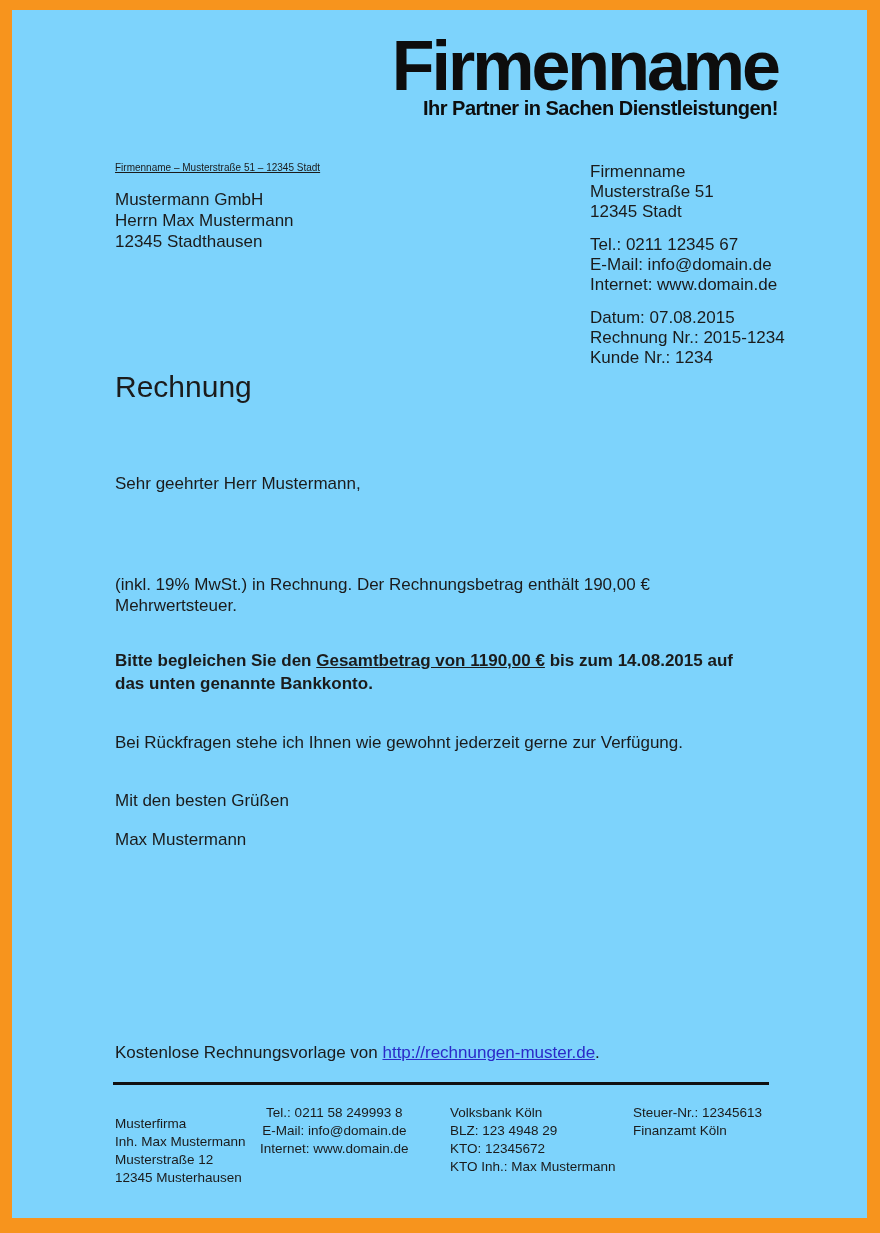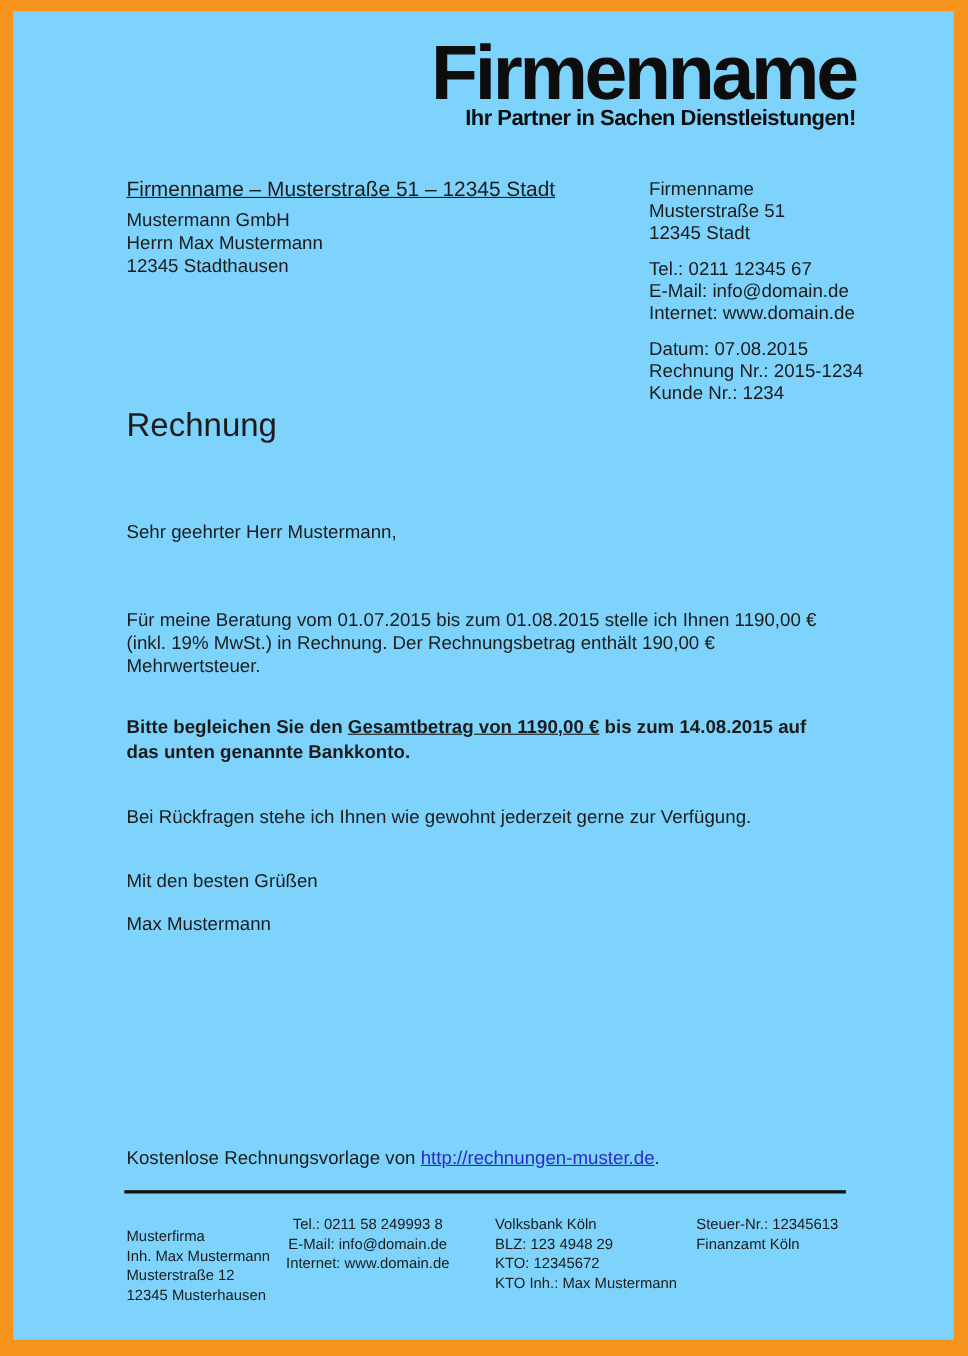--- a/index.html
+++ b/index.html
@@ -24,21 +24,21 @@
     font-size:70px;font-weight:bold;line-height:72px;
     letter-spacing:-3px;color:#0d0d0d;white-space:nowrap;
   }
   .logo-tagline{
     font-size:20px;font-weight:bold;line-height:20px;margin-top:-4px;
     letter-spacing:-0.5px;color:#0d0d0d;white-space:nowrap;
   }
   
   .sender-line{
     position:absolute;left:103px;top:152px;
-    font-size:19px;text-decoration:underline;white-space:nowrap;
+    font-size:10px;text-decoration:underline;white-space:nowrap;
   }
   .recipient{position:absolute;left:103px;top:179px;font-size:17px;line-height:21px;}
   .info-col{position:absolute;left:578px;top:152px;font-size:17px;line-height:20px;}
   .info-group{margin-bottom:13px;}
   
   .title{
     position:absolute;left:103px;top:360px;margin:0;
     font-size:30px;font-weight:normal;line-height:34px;
   }
   
@@ -98,21 +98,20 @@
       <div>Datum: 07.08.2015</div>
       <div>Rechnung Nr.: 2015-1234</div>
       <div>Kunde Nr.: 1234</div>
     </div>
   </div>
 
   <h1 class="title">Rechnung</h1>
 
   <div class="bodyline b-salutation">Sehr geehrter Herr Mustermann,</div>
 
-  <div class="bodyline b-inv1">Für meine Beratung vom 01.07.2015 bis zum 01.08.2015 stelle ich Ihnen 1190,00 €</div>
   <div class="bodyline b-inv2">(inkl. 19% MwSt.) in Rechnung. Der Rechnungsbetrag enthält 190,00 €</div>
   <div class="bodyline b-inv3">Mehrwertsteuer.</div>
 
   <div class="bodyline b-pay b-pay1"><span>Bitte begleichen Sie den </span><span class="u">Gesamtbetrag von 1190,00 €</span><span> bis zum 14.08.2015 auf</span></div>
   <div class="bodyline b-pay b-pay2">das unten genannte Bankkonto.</div>
 
   <div class="bodyline b-questions">Bei Rückfragen stehe ich Ihnen wie gewohnt jederzeit gerne zur Verfügung.</div>
   <div class="bodyline b-closing">Mit den besten Grüßen</div>
   <div class="bodyline b-signature">Max Mustermann</div>
 

